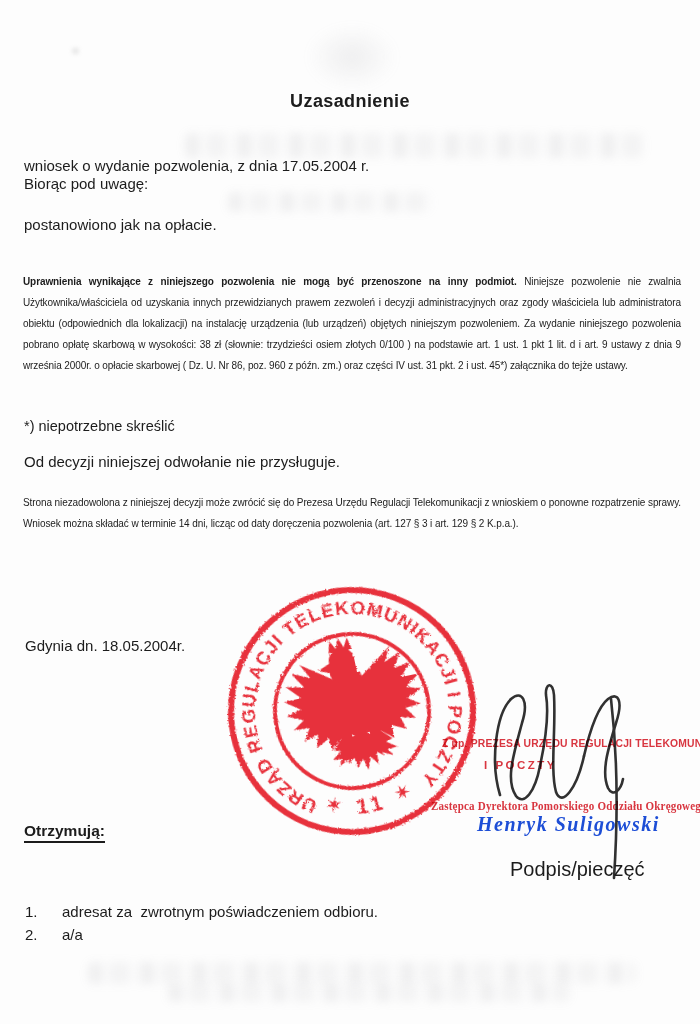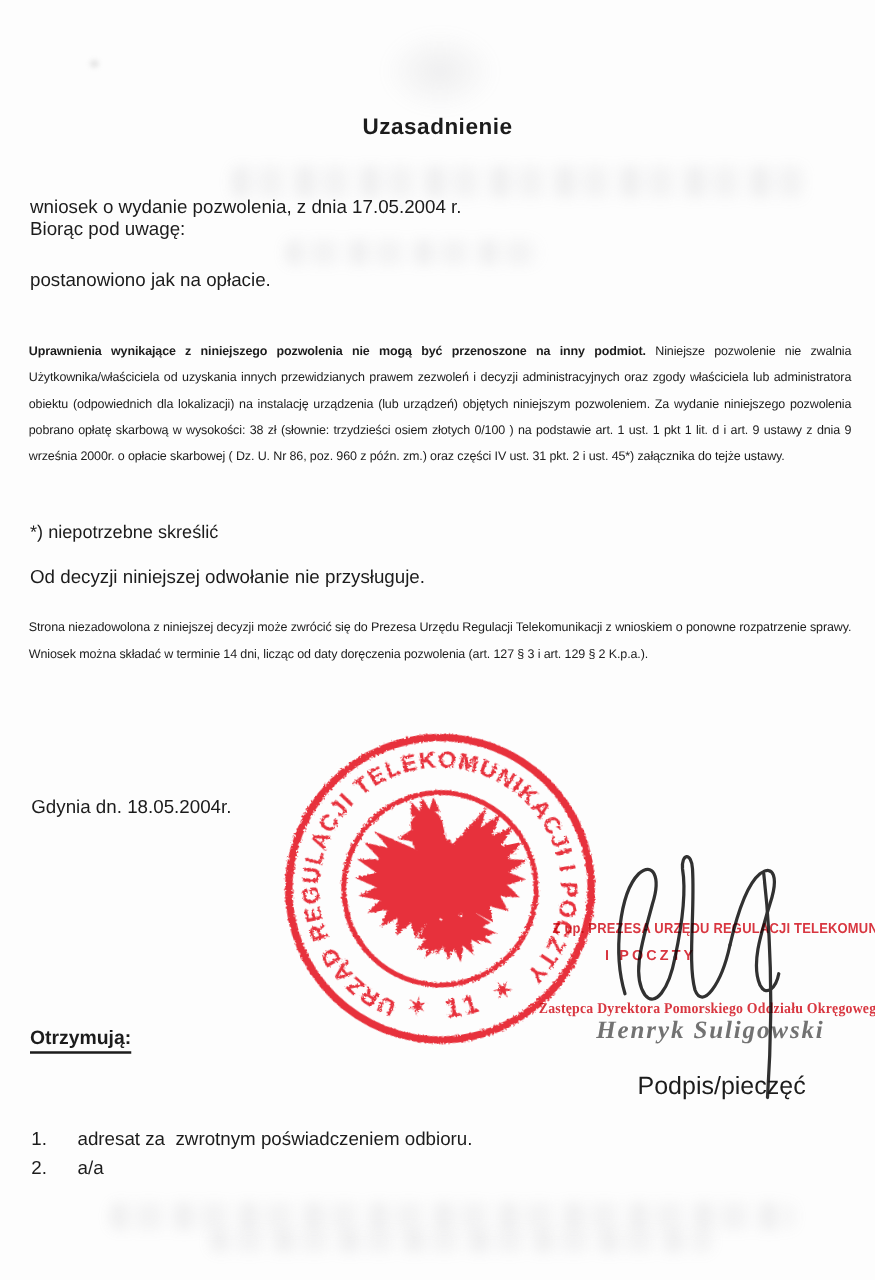--- a/index.html
+++ b/index.html
@@ -38,21 +38,21 @@
   .red-stamp-line{
     color:#d7242f;font-weight:bold;white-space:nowrap;
     mix-blend-mode:multiply;opacity:.92;
   }
   .rs1{top:737px;left:442px;font-size:11.5px;transform:scaleX(.9);transform-origin:left top;letter-spacing:.2px;}
   .rs2{top:759px;left:484px;font-size:11.5px;letter-spacing:2.5px;}
   .rs3{top:799px;left:431px;font-size:12px;font-family:"Liberation Serif","DejaVu Serif",serif;
        transform:scaleX(.92);transform-origin:left top;letter-spacing:.2px;}
   .rs-name{
     top:813px;left:477px;font-size:20px;font-weight:bold;font-style:italic;
-    font-family:"Liberation Serif","DejaVu Serif",serif;color:#737373;
+    font-family:"Liberation Serif","DejaVu Serif",serif;color:#1d4ed8;
     letter-spacing:1.5px;mix-blend-mode:multiply;white-space:nowrap;
   }
   
   .recipients-heading{
     top:822px;left:24px;font-size:15.5px;font-weight:bold;
     border-bottom:2px solid #1c1c1c;padding-bottom:1px;
   }
   .signature-label{top:858px;left:510px;font-size:20px;}
   .li-num{left:25px;font-size:15px;}
   .li-text{left:62px;font-size:15px;white-space:pre-wrap;text-align:right;}

